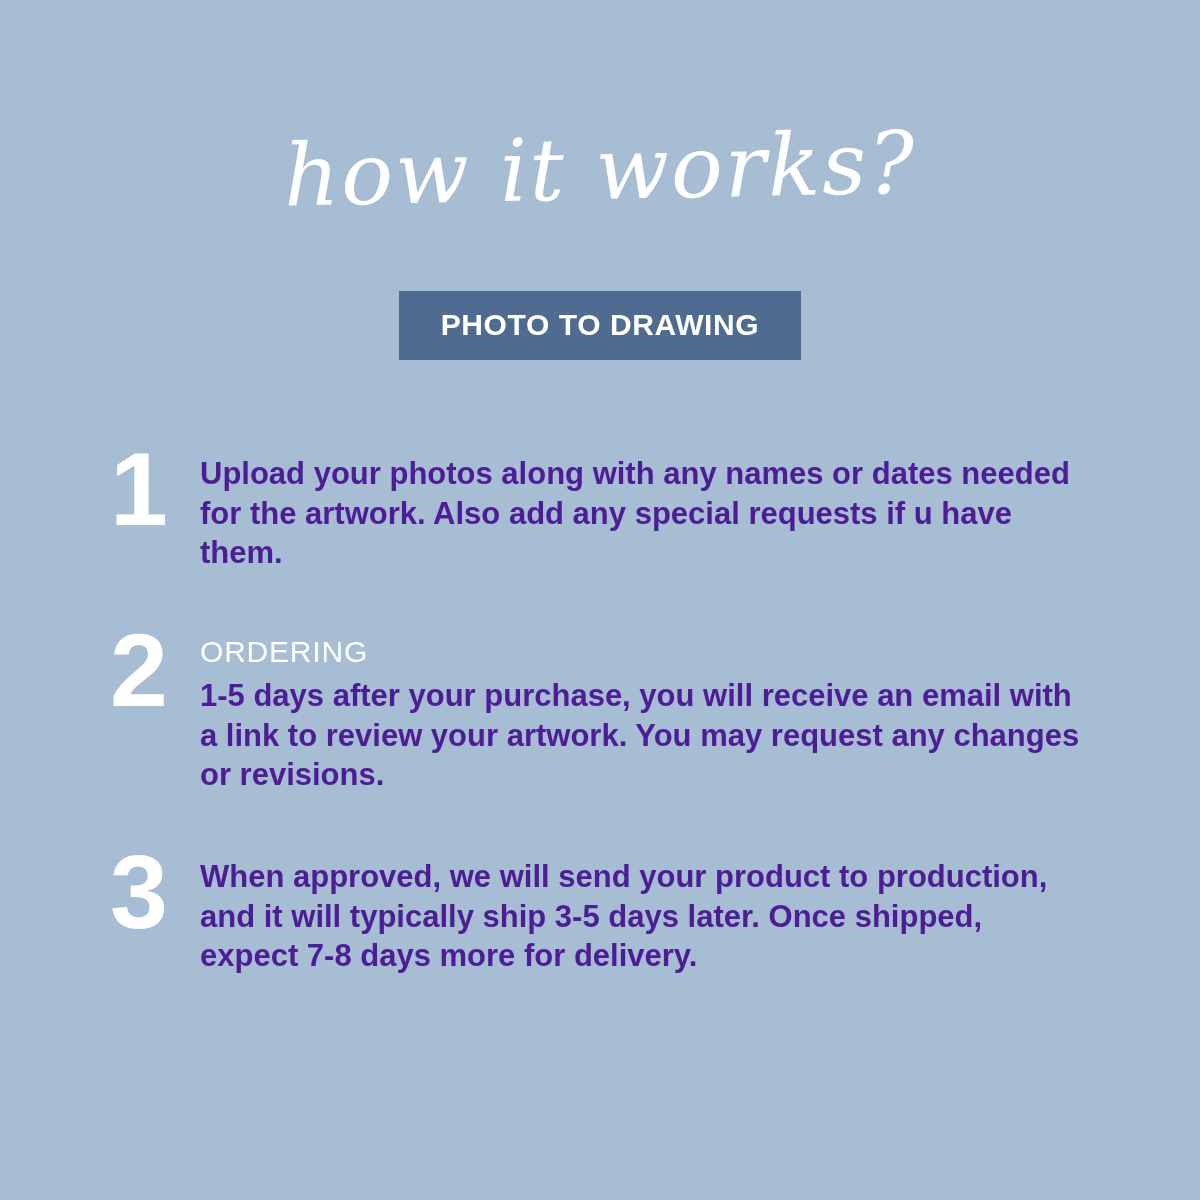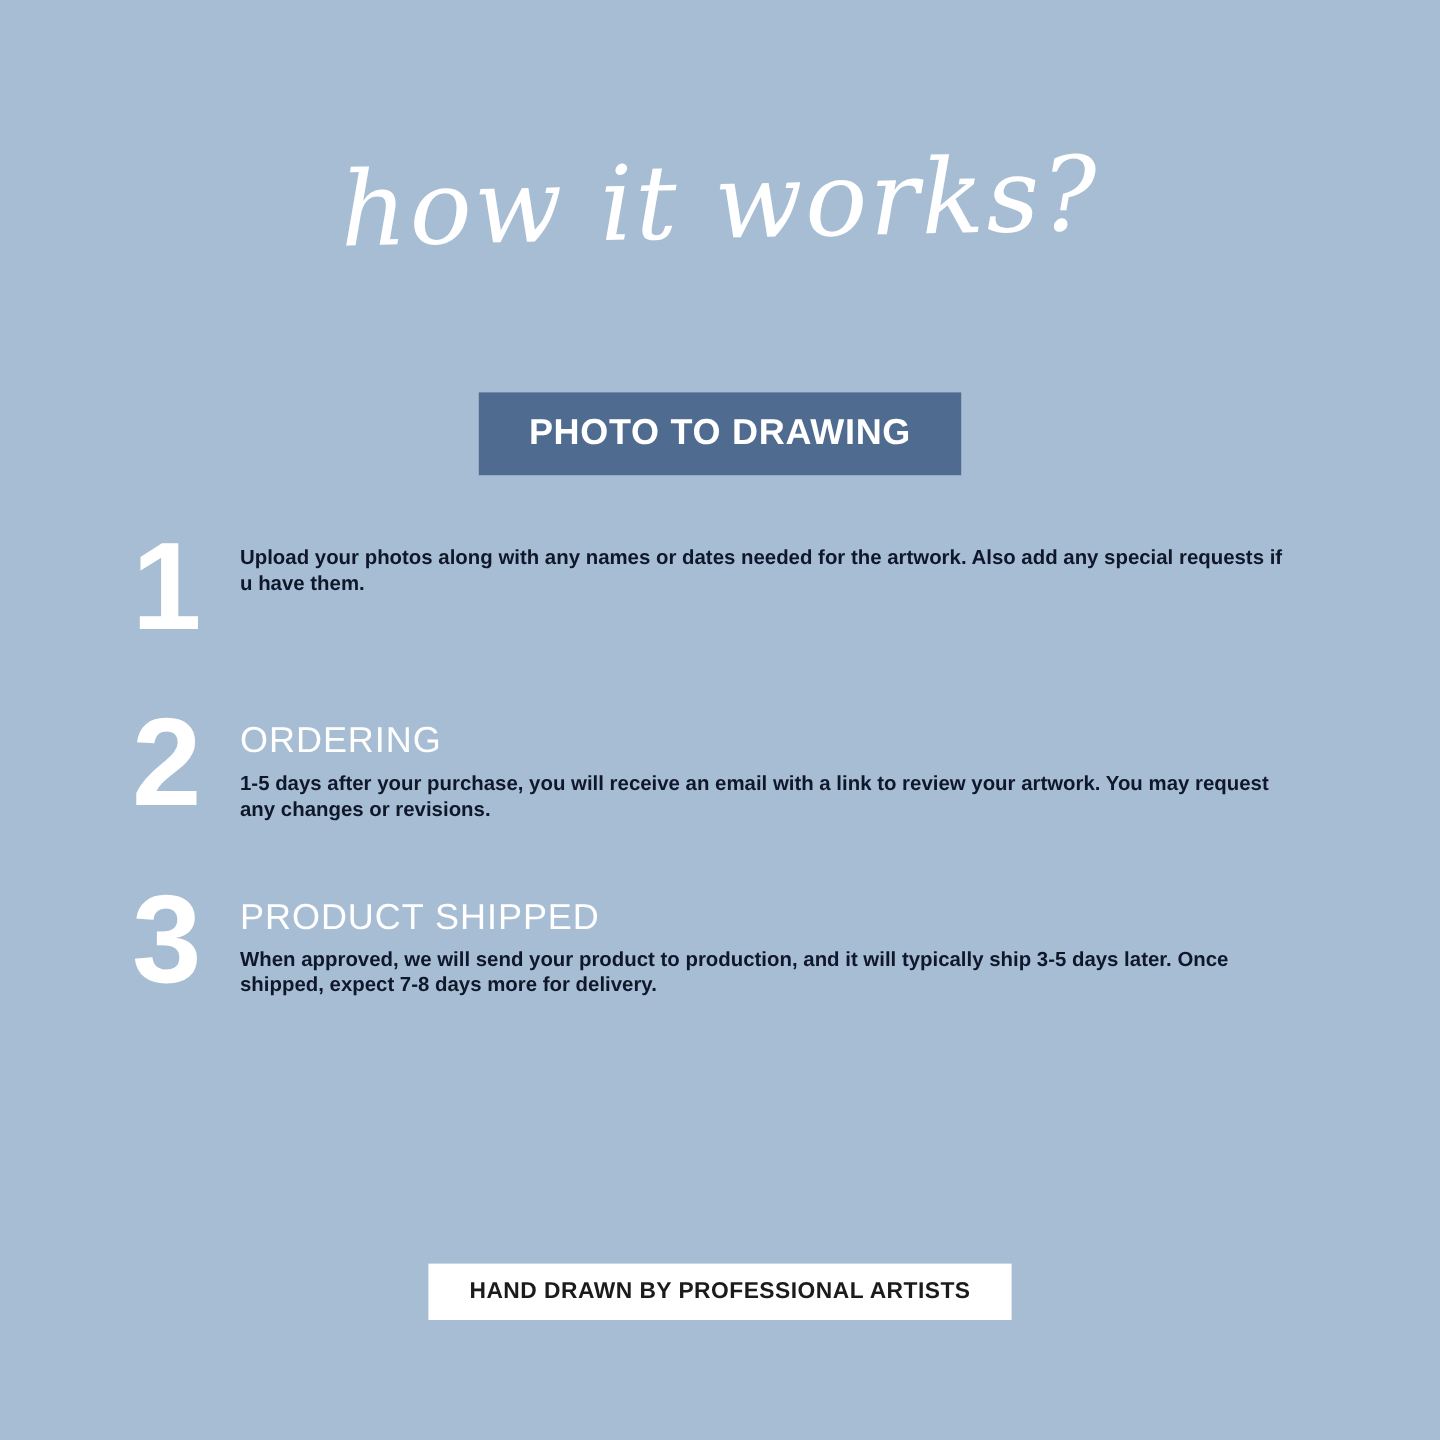--- a/index.html
+++ b/index.html
@@ -47,21 +47,20 @@
   }
   .badge {
     display: inline-block;
     background: #4f6b8f;
     color: #ffffff;
     font-size: 30px;
     font-weight: bold;
     letter-spacing: 0.6px;
     padding: 19px 42px 20px 42px;
     line-height: 1;
-    margin-top: 36px;
   }
 
   
   .steps {
     position: absolute;
     top: 440px;
     left: 110px;
     width: 1000px;
   }
   .step {
@@ -86,22 +85,22 @@
   }
   .step-title {
     color: #ffffff;
     font-size: 30px;
     font-weight: 400;
     letter-spacing: 0.8px;
     margin: 0 0 8px 0;
     line-height: 1.1;
   }
   .step-desc {
-    color: #0f172a;
-    font-size: 17px;
+    color: #4c1d95;
+    font-size: 31px;
     font-weight: bold;
     line-height: 1.28;
     margin: 0;
     max-width: 880px;
   }
 
   
   .step-2 { margin-top: 18px; }
   .step-3 { margin-top: 18px; }
 
@@ -148,24 +147,20 @@
       <div class="step-num">2</div>
       <div class="step-body">
         <h3 class="step-title">ORDERING</h3>
         <p class="step-desc">1-5 days after your purchase, you will receive an email with a link to review your artwork. You may request any changes or revisions.</p>
       </div>
     </div>
 
     <div class="step step-3">
       <div class="step-num">3</div>
       <div class="step-body">
-        <h3 class="step-title">PRODUCT SHIPPED</h3>
         <p class="step-desc">When approved, we will send your product to production, and it will typically ship 3-5 days later. Once shipped, expect 7-8 days more for delivery.</p>
       </div>
     </div>
 
   </div>
 
-  <div class="footer-wrap">
-    <div class="footer-ribbon">HAND DRAWN BY PROFESSIONAL ARTISTS</div>
-  </div>
 
 </div>
 
 </body></html>

